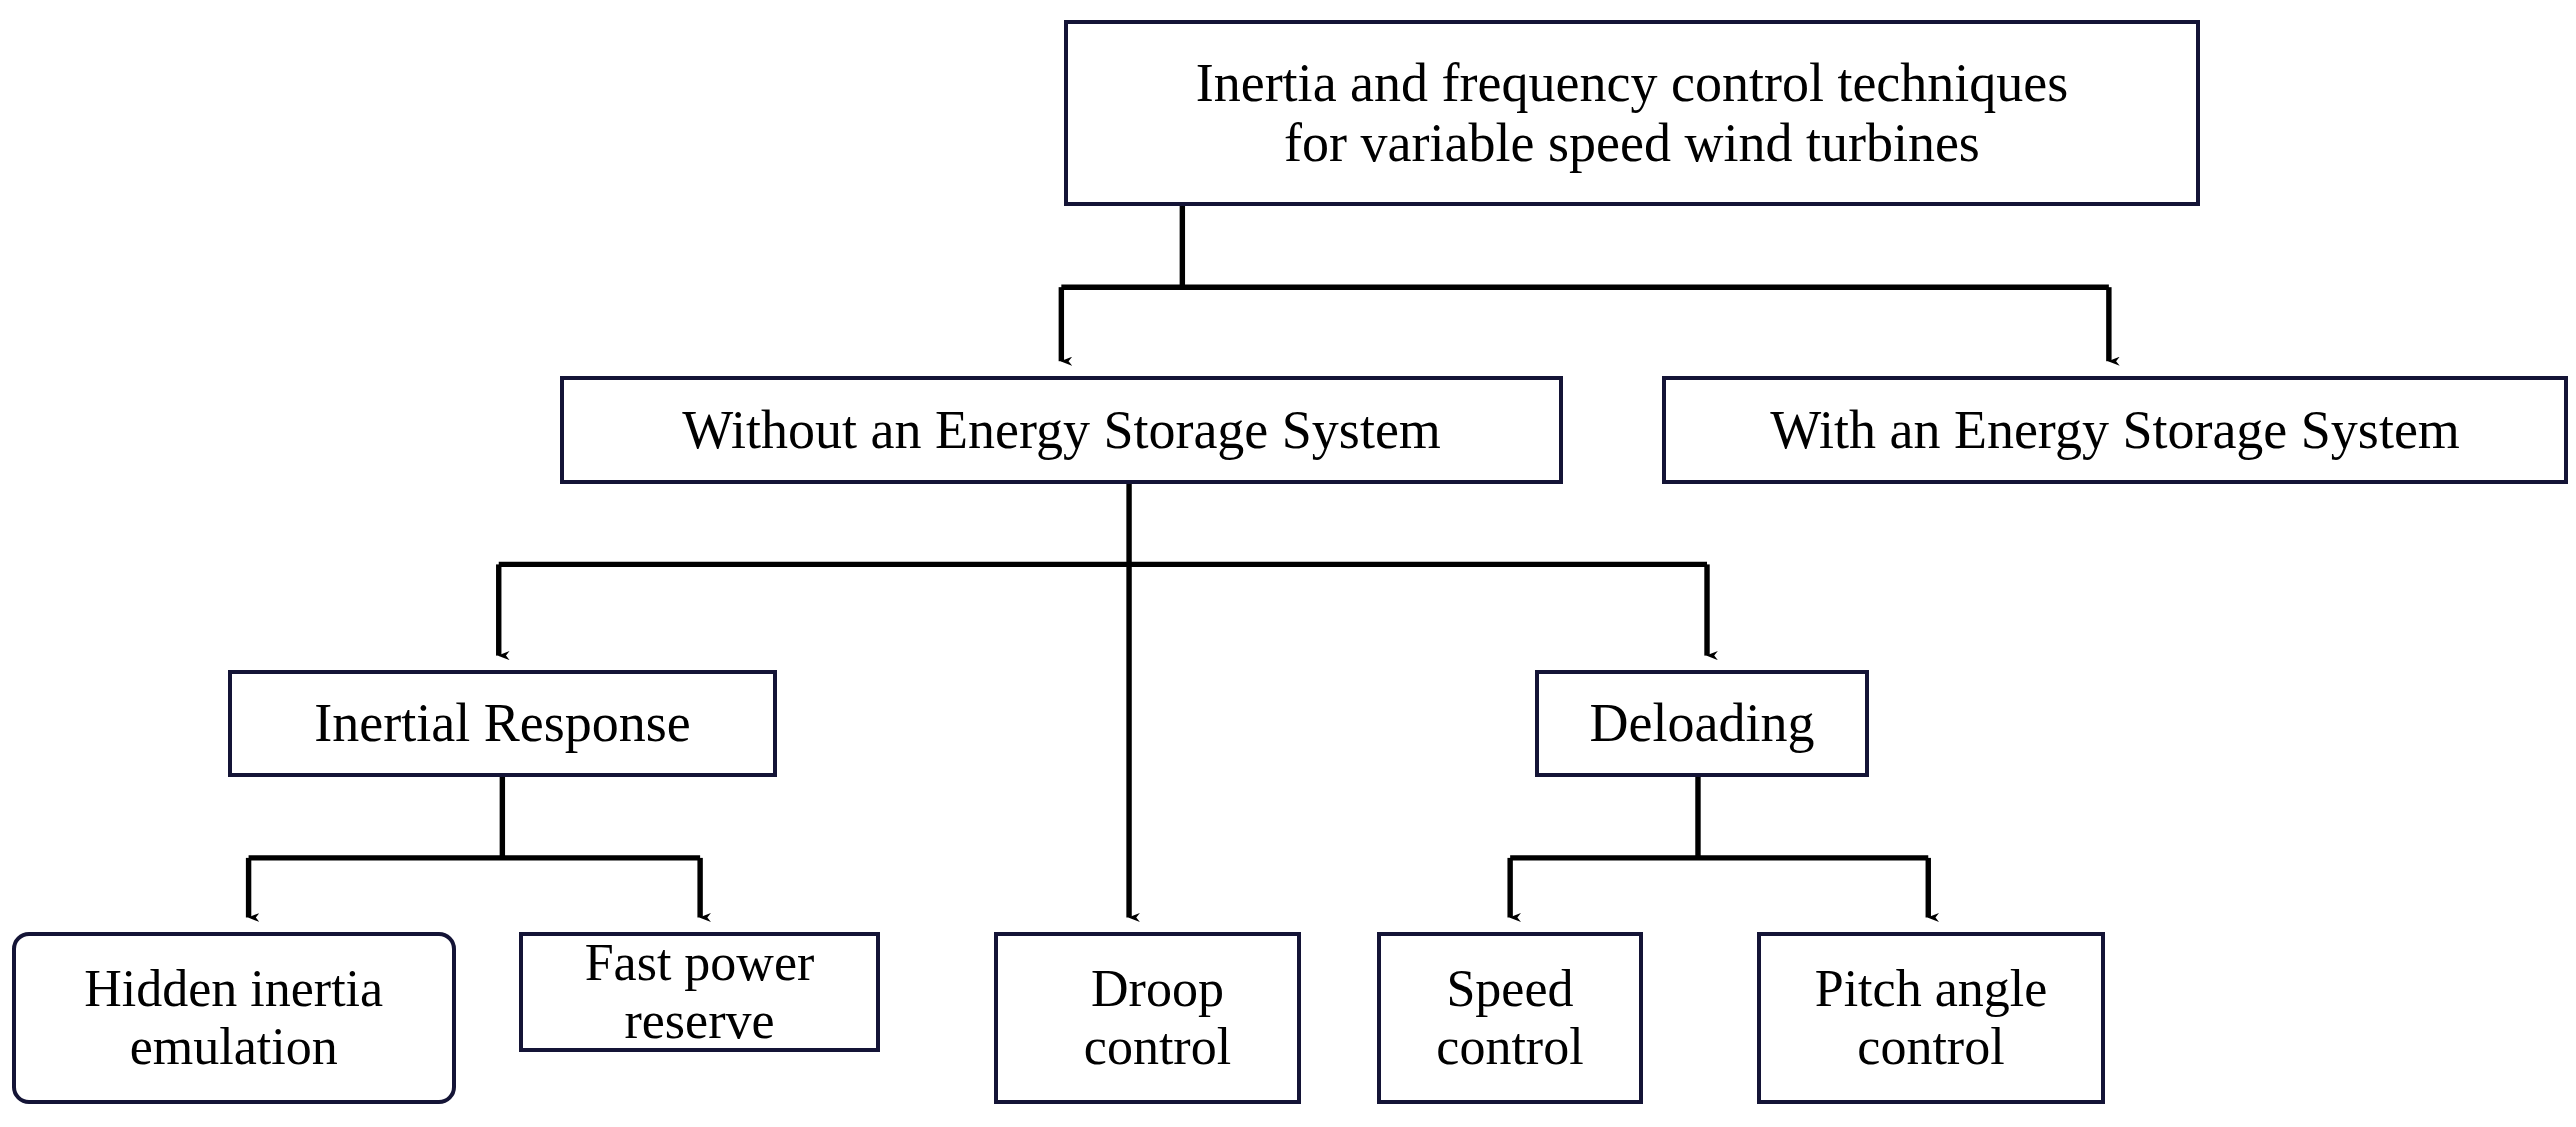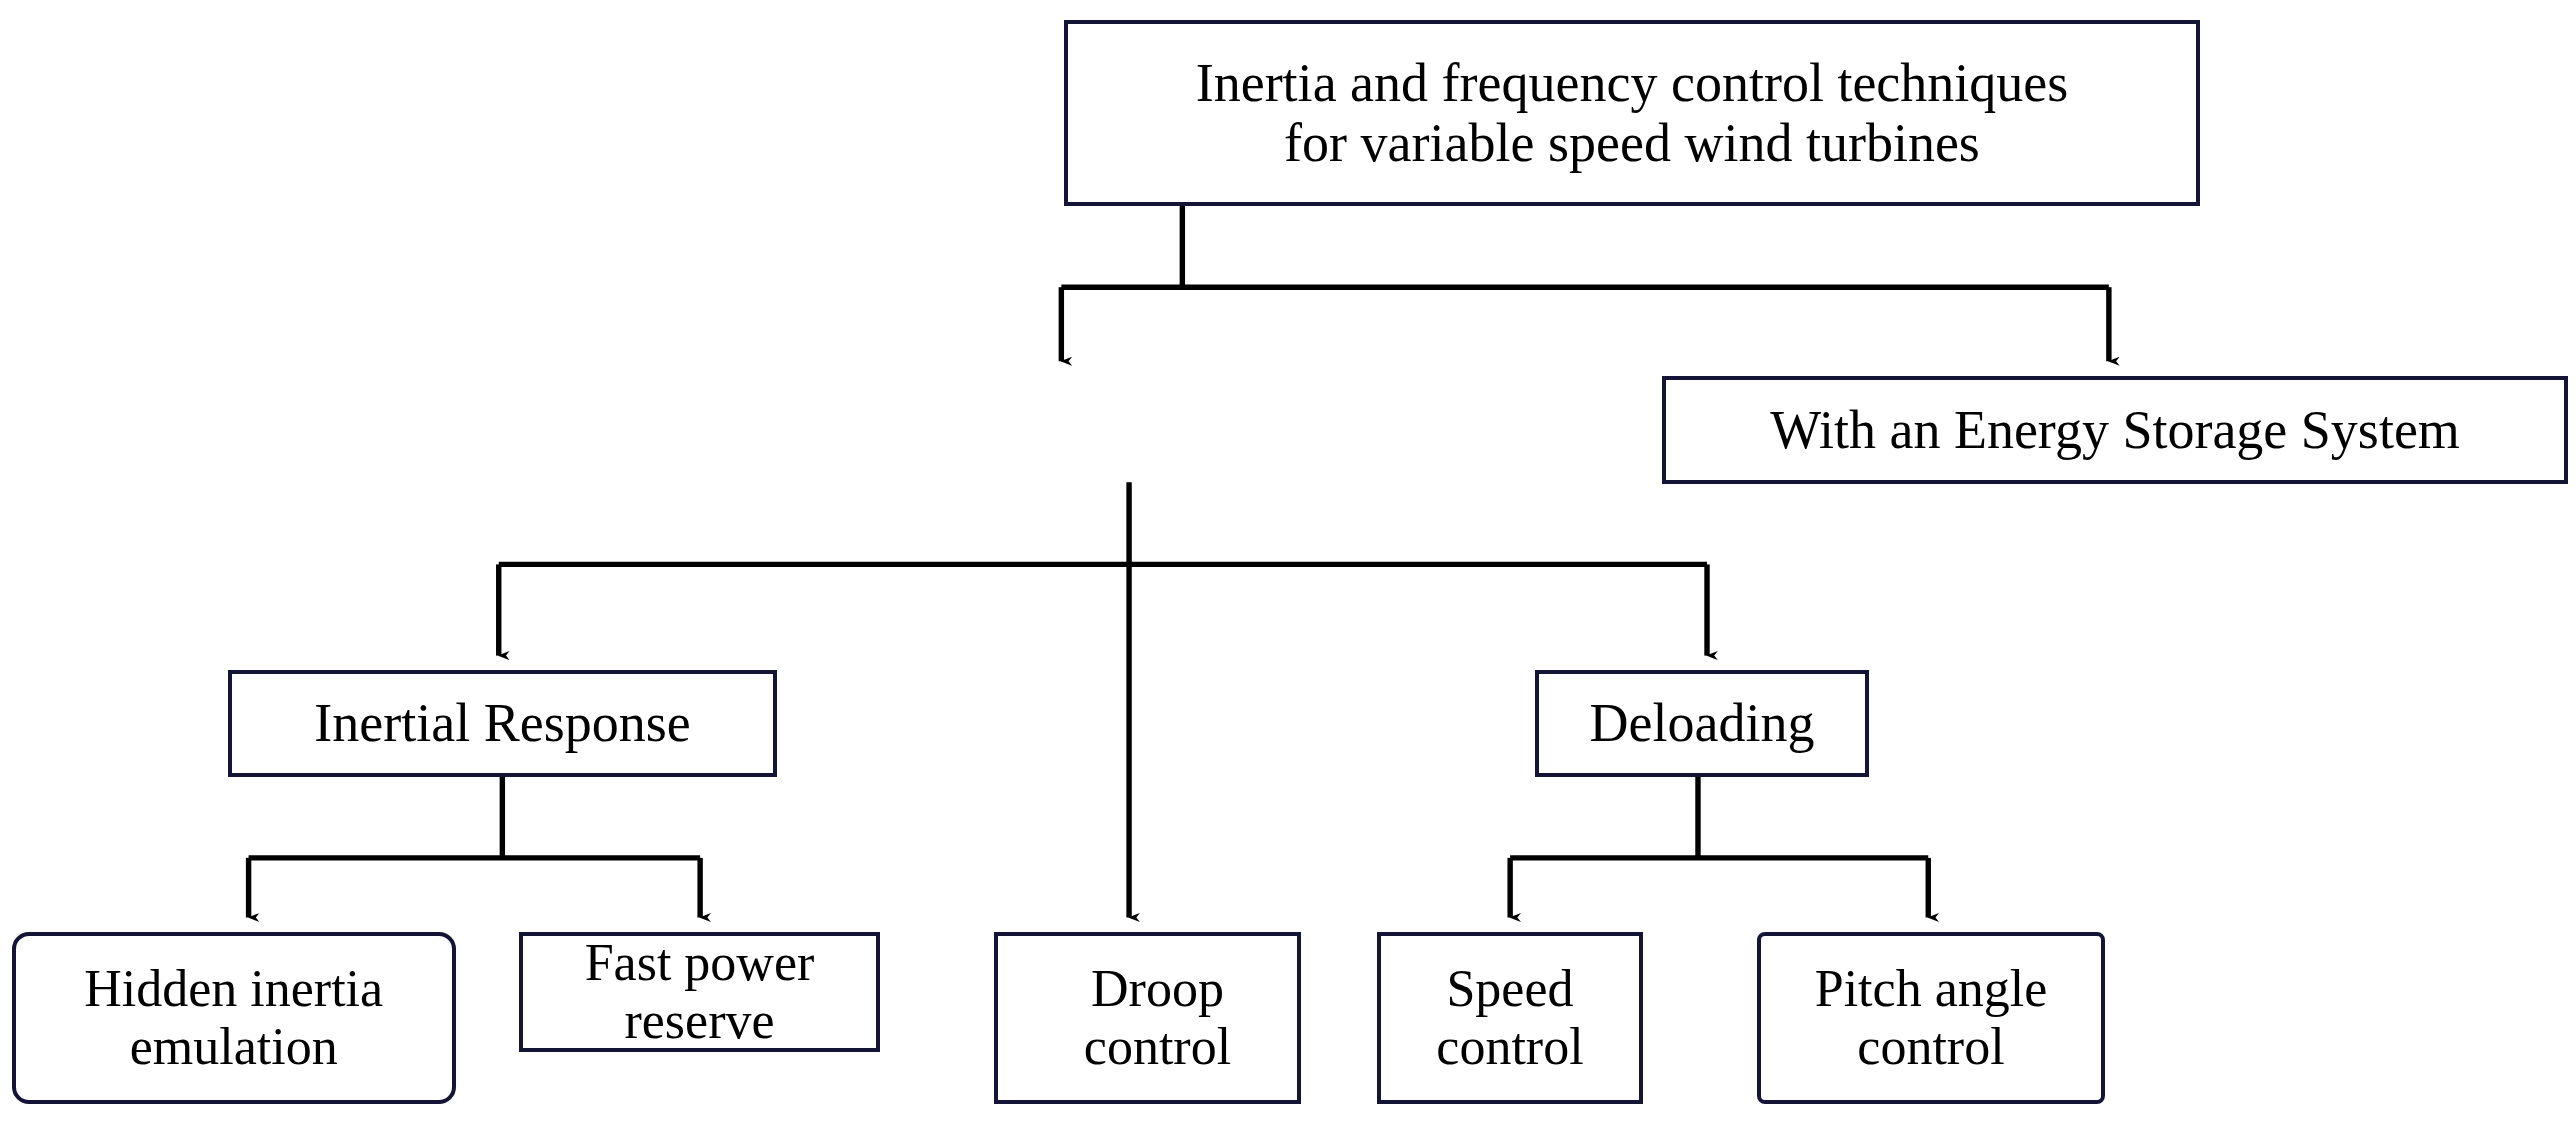--- a/index.html
+++ b/index.html
@@ -88,20 +88,23 @@
       <path d="M1672,950 L1672,1016" marker-end="url(#arrowhead)"></path>
       <path d="M2135,950 L2135,1016" marker-end="url(#arrowhead)"></path>
     </g>
   </svg>
 
   <div class="node-box lvl0" style="left:1064px; top:20px; width:1136px; height:186px;">
     <span class="node-label">Inertia and frequency control techniques
 for variable speed wind turbines</span>
   </div>
 
+  <div class="node-box lvl1" style="left:560px; top:376px; width:1003px; height:108px;">
+    <span class="node-label">Without an Energy Storage System</span>
+  </div>
 
   <div class="node-box lvl1" style="left:1662px; top:376px; width:906px; height:108px;">
     <span class="node-label">With an Energy Storage System</span>
   </div>
 
   <div class="node-box lvl2" style="left:228px; top:670px; width:549px; height:107px;">
     <span class="node-label">Inertial Response</span>
   </div>
 
   <div class="node-box lvl2" style="left:1535px; top:670px; width:334px; height:107px;text-align:center;">
@@ -121,19 +124,19 @@
   <div class="node-box lvl3" style="left:994px; top:932px; width:307px; height:172px;padding-left:20px;">
     <span class="node-label">Droop
 control</span>
   </div>
 
   <div class="node-box lvl3" style="left:1377px; top:932px; width:266px; height:172px;">
     <span class="node-label">Speed
 control</span>
   </div>
 
-  <div class="node-box lvl3" style="left:1757px; top:932px; width:348px; height:172px;border-radius:8px;">
+  <div class="node-box lvl3" style="left:1757px; top:932px; width:348px; height:172px;">
     <span class="node-label">Pitch angle
 control</span>
   </div>
 
 </div>
 
 
 </body></html>

